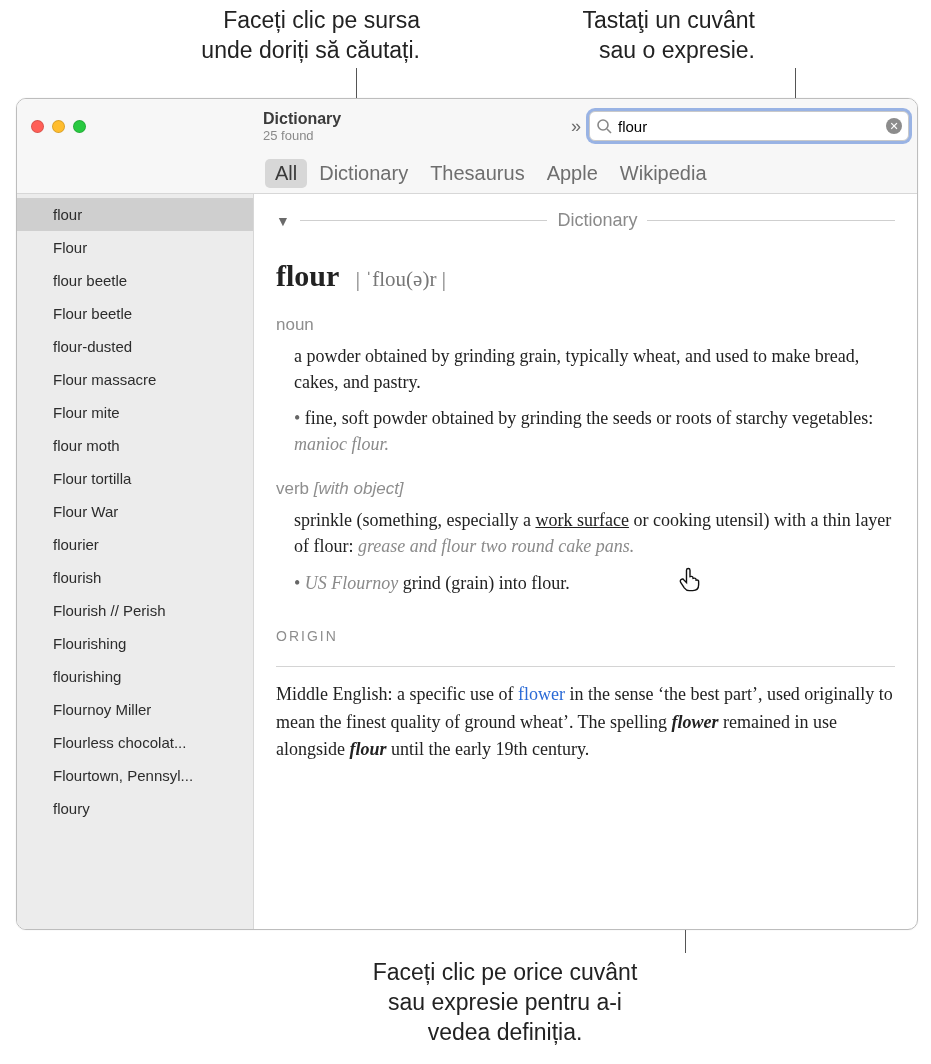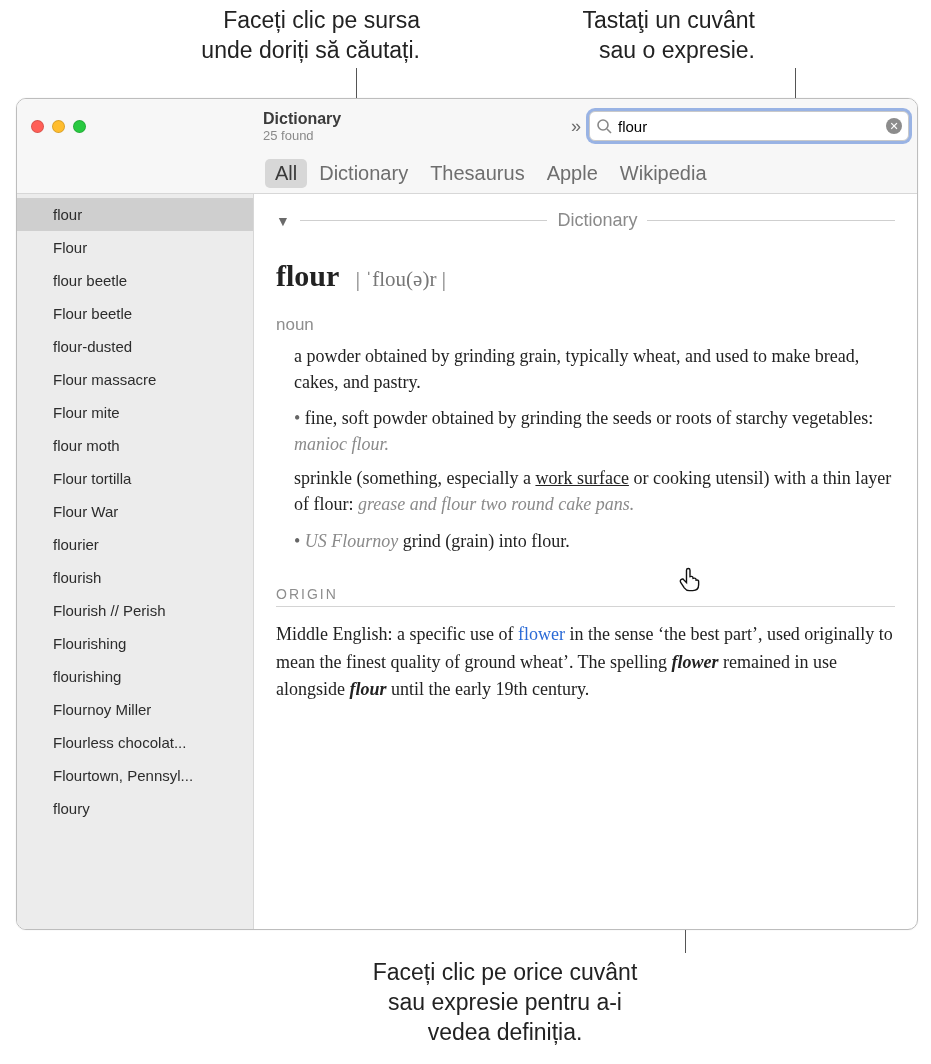--- a/index.html
+++ b/index.html
@@ -155,21 +155,21 @@
   }
   .subdef::before { content:"• "; color:#666; }
   .example { font-style: italic; color:#8a8a8a; }
   .region { font-style: italic; color:#8a8a8a; }
   .link { color:#2a6ad6; cursor:pointer; }
   .xref { text-decoration: underline; cursor:pointer; }
   .boldit { font-weight:700; font-style: italic; }
   .origin-head {
     font-family: -apple-system, Arial, sans-serif;
     color:#8e8e8e; letter-spacing: 2px; font-size:14px;
-    margin-top: 32px; padding-bottom:4px;
+    margin-top: 32px; padding-bottom:22px;
     border-bottom:1px solid #d4d4d4;
   }
   .origin-body { margin-top: 14px; line-height:1.55; }
 
   
   .cursor-ptr {
     position:absolute; width:28px; height:28px;
     stroke:#111; fill:#fff;
   }
 </style>
@@ -262,20 +262,24 @@
       </div>
 
       <div class="pos">noun</div>
       <div class="def">
         <span>a powder obtained by grinding grain, typically wheat, and used to make bread, cakes, and pastry</span><span>.</span>
       </div>
       <div class="subdef">
         <span>fine, soft powder obtained by grinding the seeds or roots of starchy vegetables</span><span>: </span><span class="example">manioc flour.</span>
       </div>
 
+      <div class="pos">
+        <span>verb</span>
+        <span class="qual">[with object]</span>
+      </div>
       <div class="def">
         <span>sprinkle (something, especially a </span><span class="xref">work surface</span><span> or cooking utensil) with a thin layer of flour</span><span>: </span><span class="example">grease and flour two round cake pans.</span>
       </div>
       <div class="subdef">
         <span class="region">US Flournoy</span>
         <span> </span>
         <span>grind (grain) into flour</span><span>.</span>
       </div>
 
       <div class="origin-head">ORIGIN</div>

